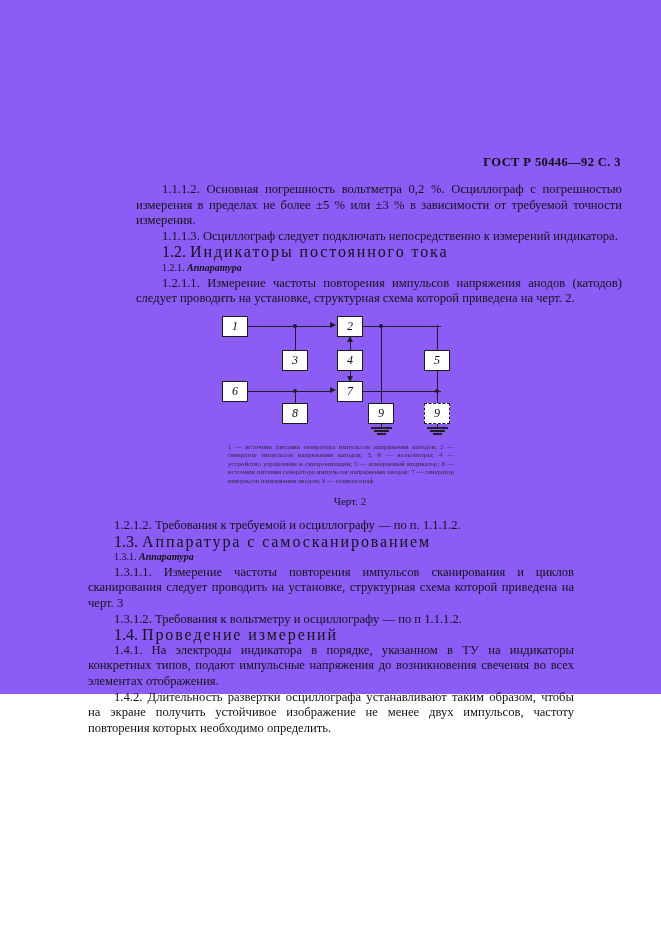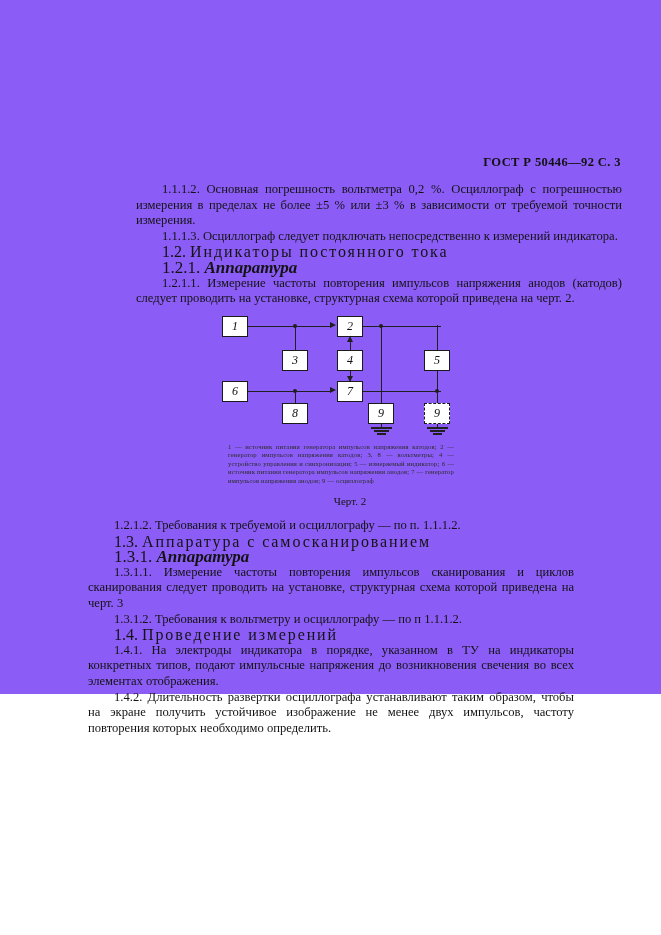--- a/index.html
+++ b/index.html
@@ -63,21 +63,21 @@
     font-size: 16px;
     line-height: 15.6px;
     text-indent: 26px;
     letter-spacing: 1.9px;
     color: #131313;
   }
   p.sp .num { letter-spacing: 0px; }
 
   p.it {
     margin: 0;
-    font-size: 17px;
+    font-size: 10px;
     line-height: 15.6px;
     text-indent: 26px;
     color: #131313;
   }
   p.it .ital { font-style: italic; font-weight: bold; }
 
   
   .figure {
     position: absolute;
     left: 0;

